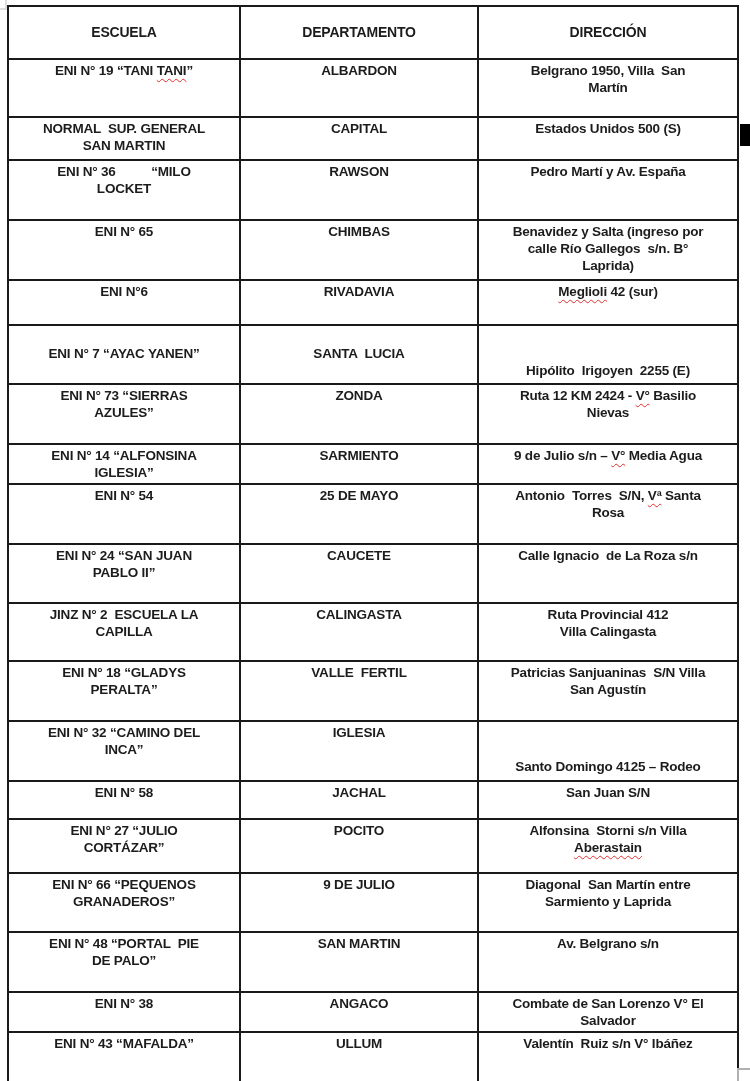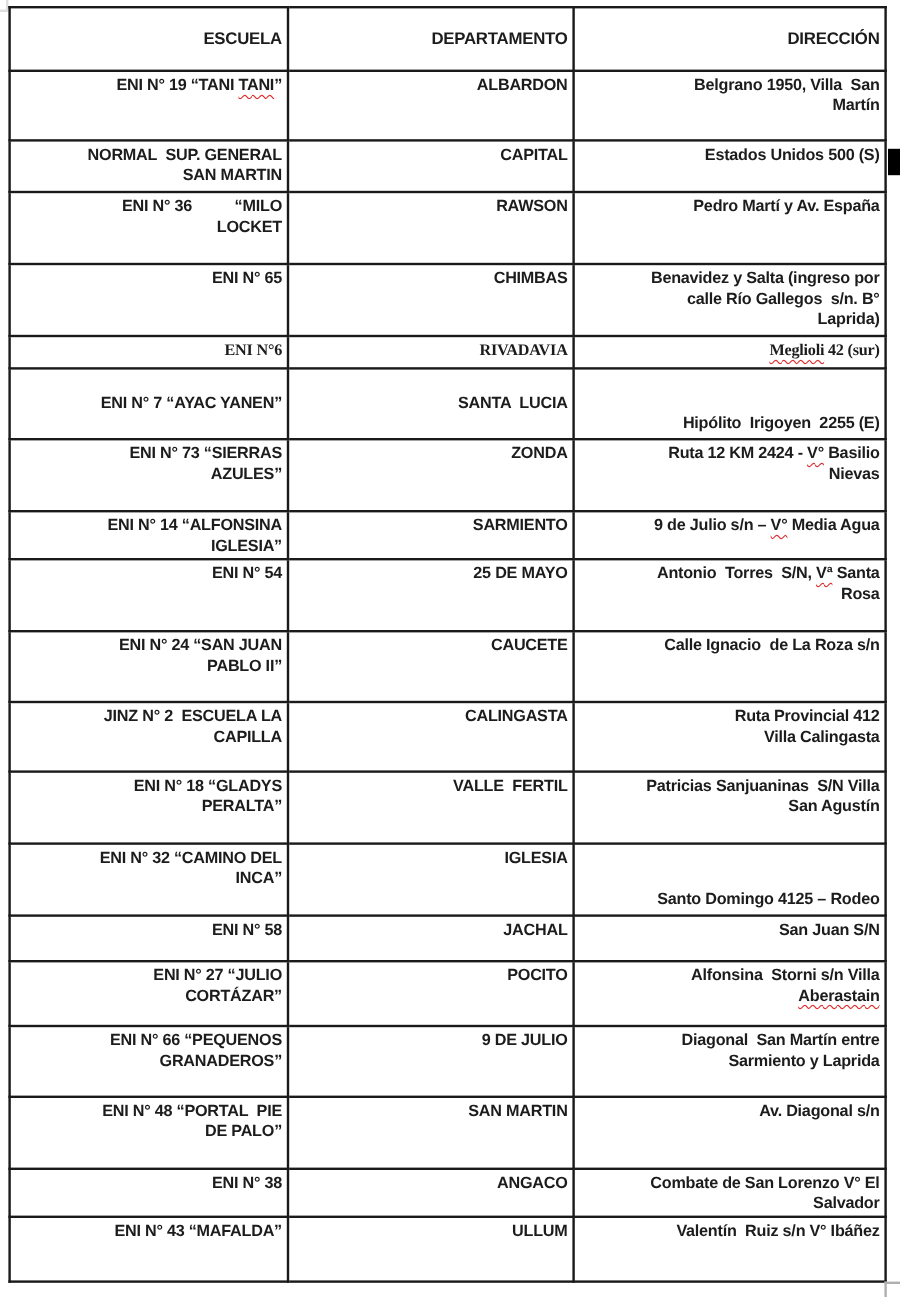--- a/index.html
+++ b/index.html
@@ -16,36 +16,36 @@
     width:730px;
     border-collapse:collapse;
     table-layout:fixed;
   }
   col.c1{width:232px;}
   col.c2{width:238px;}
   col.c3{width:260px;}
   th,td{
     border:2px solid var(--border,#1a1a1a);
     padding:2px 4px;
-    text-align:right;
+    text-align:center;
     vertical-align:top;
     color:var(--text,#1c1c1c);
     font-weight:700;
     font-size:13.5px;
     line-height:17px;
     letter-spacing:-0.2px;
     overflow:hidden;
   }
   thead th{vertical-align:middle;font-size:14px;}
   thead tr{height:53px;}
   tbody tr:nth-child(1){height:58px;padding-left:24px;}
   tbody tr:nth-child(2){height:43px;}
   tbody tr:nth-child(3){height:60px;}
   tbody tr:nth-child(4){height:60px;}
-  tbody tr:nth-child(5){height:27px;font-family:Liberation Serif, serif;}
+  tbody tr:nth-child(5){height:45px;}
   tbody tr:nth-child(6){height:59px;}
   tbody tr:nth-child(7){height:60px;}
   tbody tr:nth-child(8){height:38px;}
   tbody tr:nth-child(9){height:60px;padding-left:16px;}
   tbody tr:nth-child(10){height:59px;margin-left:16px;}
   tbody tr:nth-child(11){height:58px;}
   tbody tr:nth-child(12){height:60px;}
   tbody tr:nth-child(13){height:60px;}
   tbody tr:nth-child(14){height:38px;}
   tbody tr:nth-child(15){height:54px;}
@@ -307,21 +307,21 @@
         </tr>
         <tr>
           <td>
             <div class="line"><span>ENI N° 48 “PORTAL  PIE</span></div>
             <div class="line"><span>DE PALO”</span></div>
           </td>
           <td>
             <div class="line"><span>SAN MARTIN</span></div>
           </td>
           <td>
-            <div class="line"><span>Av. Diagonal s/n</span></div>
+            <div class="line"><span>Av. Belgrano s/n</span></div>
           </td>
         </tr>
         <tr>
           <td>
             <div class="line"><span>ENI N° 38</span></div>
           </td>
           <td>
             <div class="line"><span>ANGACO</span></div>
           </td>
           <td>

